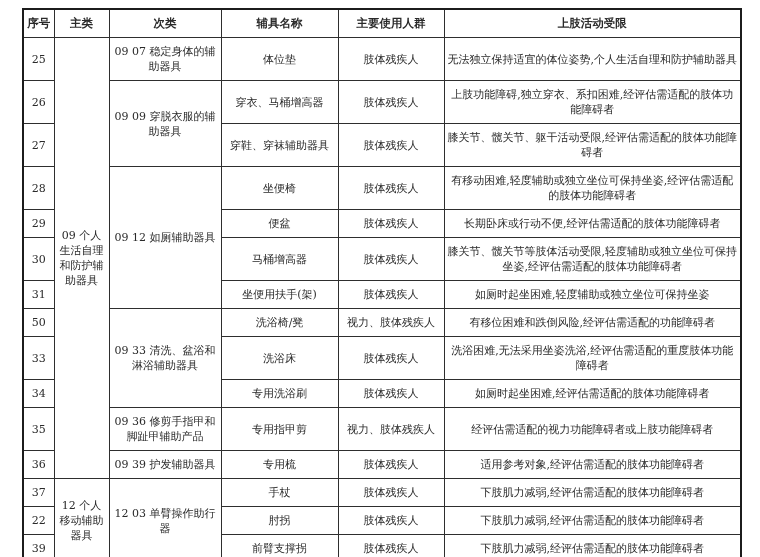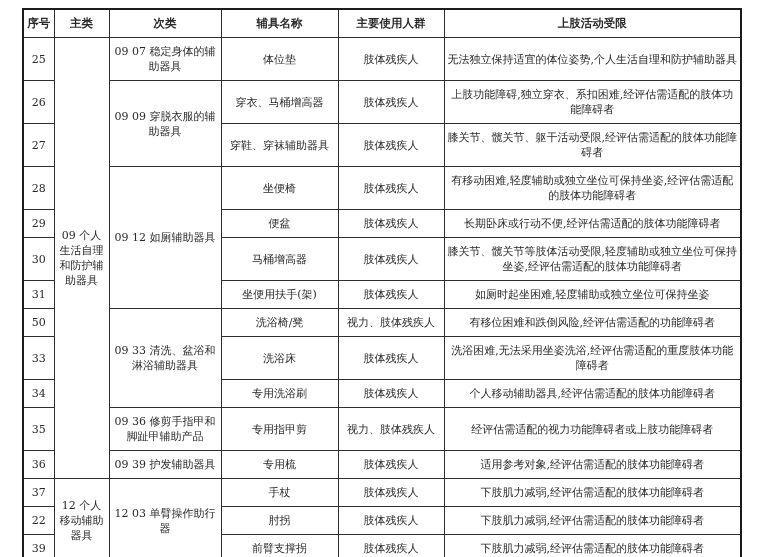--- a/index.html
+++ b/index.html
@@ -139,21 +139,21 @@
         <tr>
           <td class="col-index">33</td>
           <td class="col-name">洗浴床</td>
           <td class="col-group">肢体残疾人</td>
           <td class="col-ref">洗浴困难,无法采用坐姿洗浴,经评估需适配的重度肢体功能障碍者</td>
         </tr>
         <tr>
           <td class="col-index">34</td>
           <td class="col-name">专用洗浴刷</td>
           <td class="col-group">肢体残疾人</td>
-          <td class="col-ref">个人移动辅助器具,经评估需适配的肢体功能障碍者</td>
+          <td class="col-ref">如厕时起坐困难,经评估需适配的肢体功能障碍者</td>
         </tr>
         <tr>
           <td class="col-index">35</td>
           <td class="col-sub">09 36 修剪手指甲和脚趾甲辅助产品</td>
           <td class="col-name">专用指甲剪</td>
           <td class="col-group">视力、肢体残疾人</td>
           <td class="col-ref">经评估需适配的视力功能障碍者或上肢功能障碍者</td>
         </tr>
         <tr>
           <td class="col-index">36</td>

